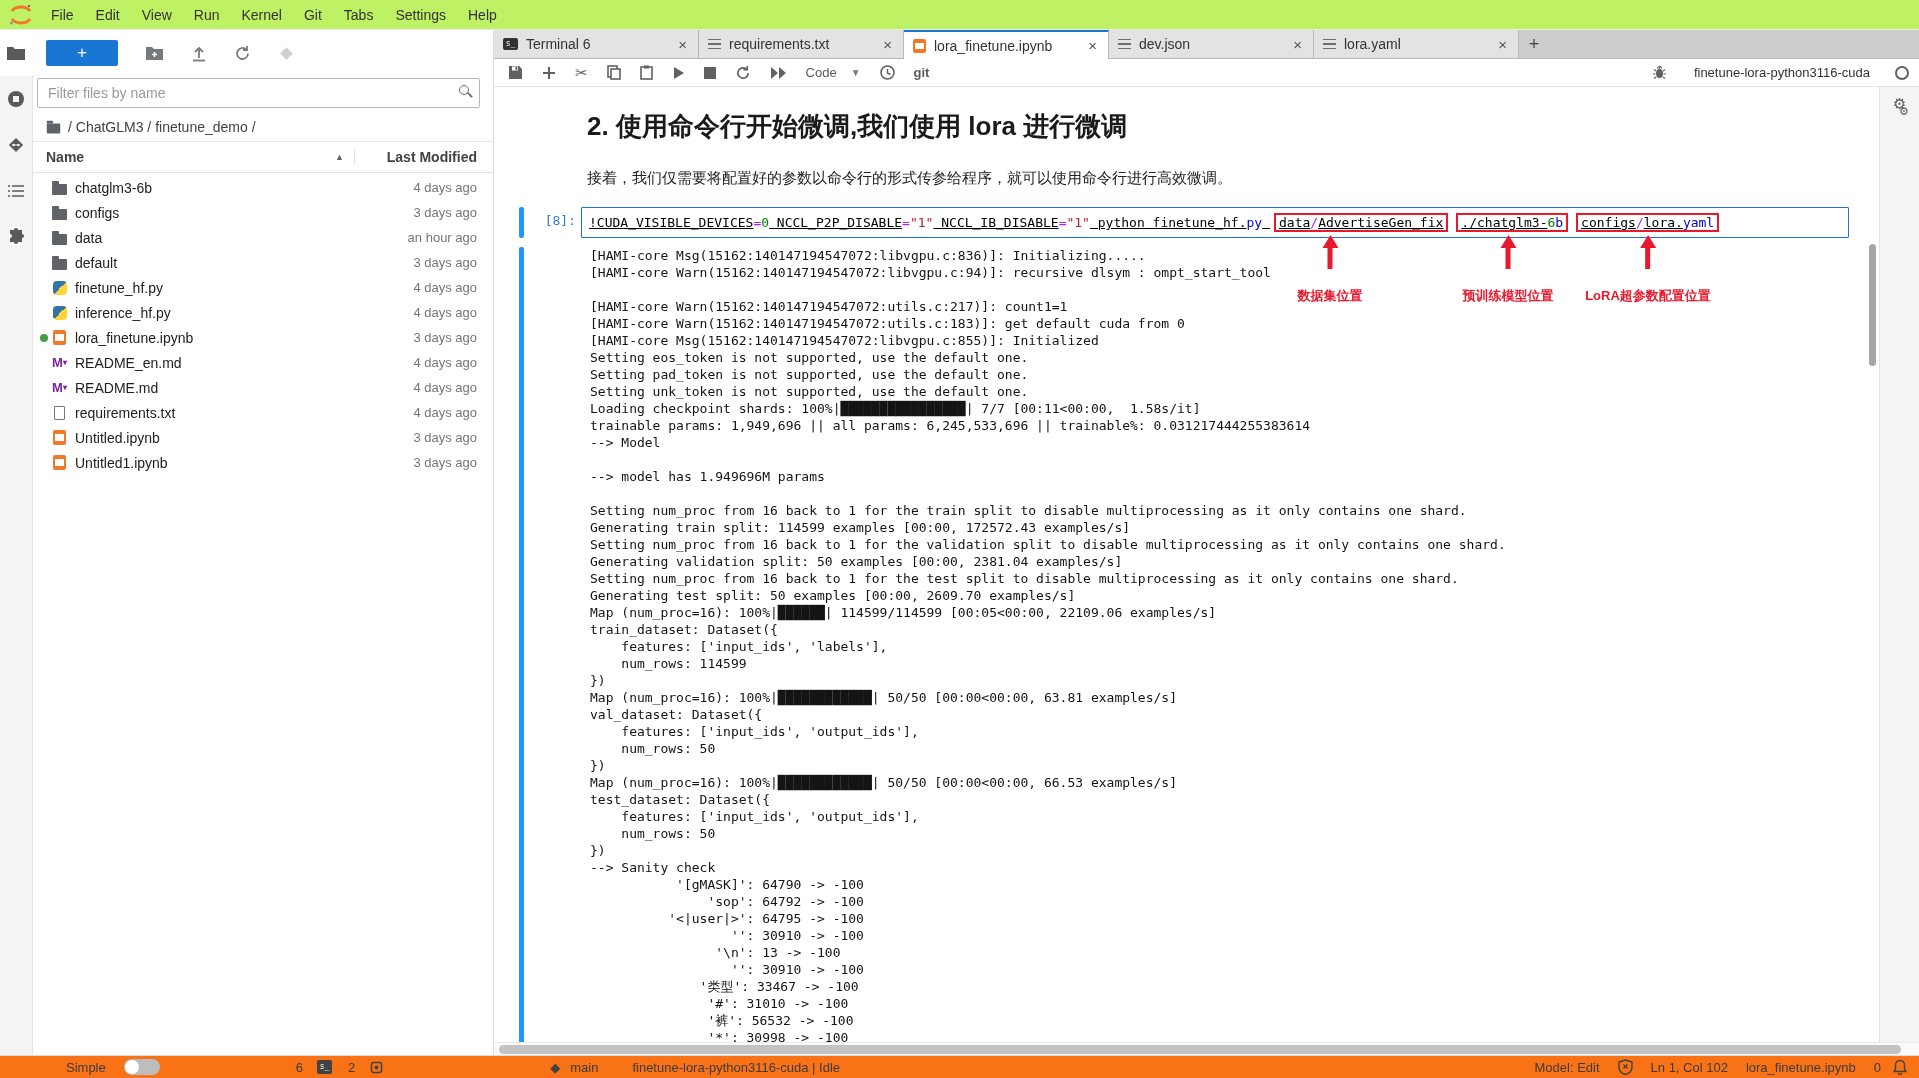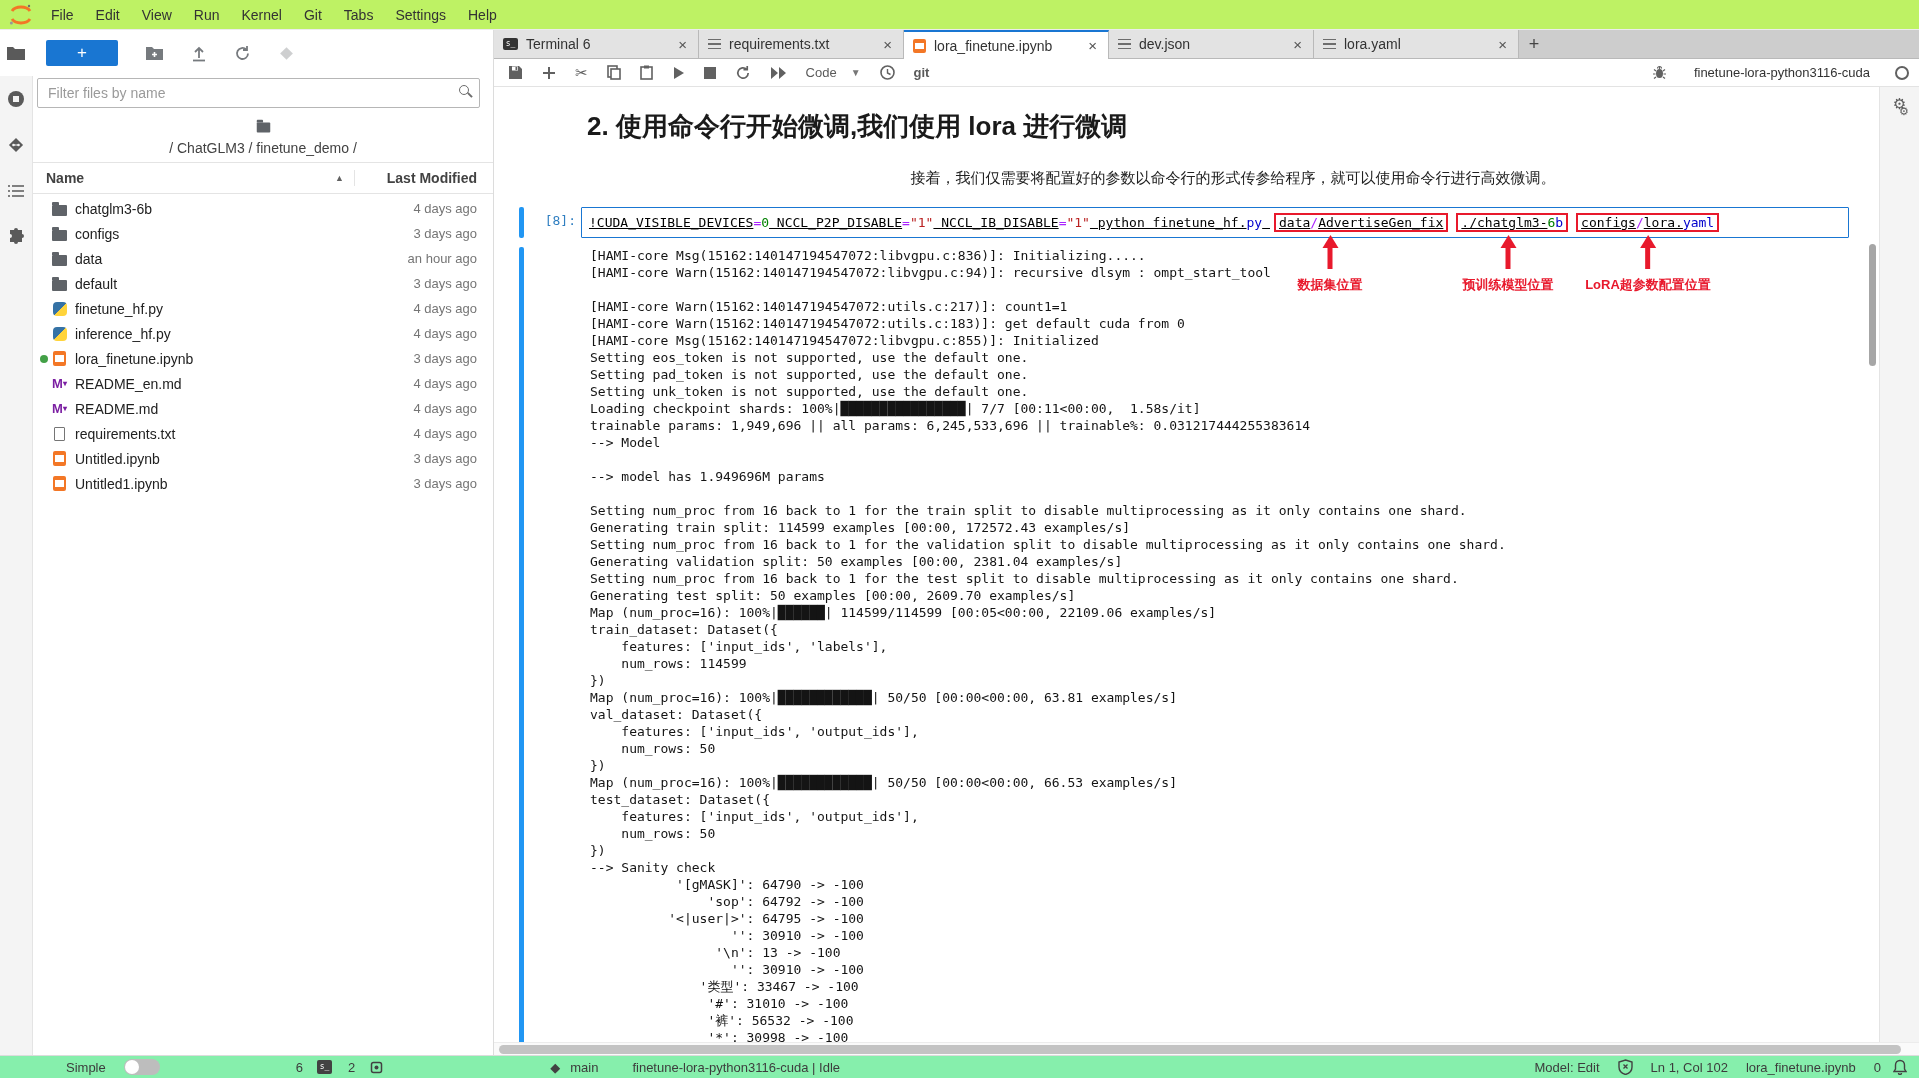--- a/index.html
+++ b/index.html
@@ -34,21 +34,21 @@
   .filter-wrap { margin:8px 13px 4px 4px; position:relative; }
   #filter-input { width:100%; height:30px; border:1px solid #b6b6b6; border-radius:2px;
                   padding:0 32px 0 10px; font-size:14px; color:#333; outline:none;
                   font-family:"Liberation Sans",sans-serif; }
   #filter-input::placeholder { color:#9a9a9a; }
   .search-glyph { position:absolute; right:11px; top:7px; width:10px; height:10px;
                   border:1.6px solid #6d6d6d; border-radius:50%; }
   .search-glyph::after { content:""; position:absolute; width:6px; height:1.8px; background:#6d6d6d;
                   transform:rotate(45deg); right:-5px; bottom:-2px; }
   .breadcrumb { padding:7px 13px 6px 13px; font-size:14px; color:#424242; display:flex;
-                align-items:center; gap:7px;flex-direction:column; }
+                align-items:center; gap:7px; }
   .listheader { display:flex; align-items:center; height:32px; border-top:1px solid #e4e4e4;
                 border-bottom:1px solid #e4e4e4; font-size:14px; color:#424242; font-weight:bold; }
   .col-name { flex:1; padding-left:13px; display:flex; align-items:center; }
   .sort-arrow { margin-left:auto; margin-right:10px; font-size:9px; color:#616161; }
   .col-mod { width:139px; border-left:1px solid #e4e4e4; text-align:right; padding-right:16px;
              font-weight:bold; }
   #filelist { list-style:none; margin:2px 0 0 0; padding:0; }
   .frow { display:flex; align-items:center; height:25px; font-size:14px; color:#212121;
           padding-left:7px; cursor:default; }
   .gutter { width:11px; display:flex; align-items:center; }
@@ -96,21 +96,21 @@
   .chev { font-size:10px; color:#777; }
   .git-label { font-weight:bold; color:#5a5a5a; }
   .tspacer { flex:1; }
   .kernel-name { color:#333; font-size:13px; margin:0 6px 0 8px; }
   .kernel-circle { width:14px; height:14px; border:2px solid #616161; border-radius:50%; }
 
   
   #nbrow { flex:1; display:flex; min-height:0; }
   #nbbody { flex:1; background:#fff; position:relative; overflow:hidden; padding:16px 0 0 93px; }
   #md-heading { font-size:26px; font-weight:bold; color:#1a1a1a; margin:6px 0 0 0; }
-  #md-para { font-size:15px; color:#212121; margin:25px 0 0 0;text-align:center; }
+  #md-para { font-size:15px; color:#212121; margin:25px 0 0 0; }
 
   .cellrow { display:flex; margin-left:-68px; margin-top:19px; }
   .collapser { width:5px; background:#2196f3; border-radius:2px; margin-right:6px; flex:0 0 5px; }
   .prompt { width:51px; text-align:right; font-family:"DejaVu Sans Mono",monospace; font-size:13px;
             color:#307fc1; padding:6px 5px 0 0; flex:0 0 51px; }
   .input-box { flex:1; border:1.5px solid #1976d2; border-radius:1px; background:#fff;
                padding:5px 7px; font-family:"DejaVu Sans Mono",monospace; font-size:13px;
                white-space:nowrap; overflow:hidden; margin-right:30px; color:#000; }
   .tok-op { color:#aa22ff; } .tok-num { color:#008000; } .tok-str { color:#ba2121; }
   .tok-kw { color:#0000cc; } .tok-plain { color:#000;text-decoration:underline; }
@@ -119,38 +119,38 @@
   .outputrow { display:flex; margin-left:-68px; margin-top:9px; }
   .collapser.out { margin-right:66px; }
   #output-pre { margin:0; font-family:"DejaVu Sans Mono",monospace; font-size:13px; line-height:17px;
                 color:#141414; white-space:pre; }
 
   .ann { position:absolute; display:flex; flex-direction:column; align-items:center;
          transform:translateX(-50%); top:148px; }
   .ann-head { width:0; height:0; border-left:8px solid transparent; border-right:8px solid transparent;
               border-bottom:13px solid #e8192c; }
   .ann-shaft { width:5px; height:21px; background:#e8192c; }
-  .ann-label { margin-top:7px; color:#e8192c; font-size:13px; font-weight:bold; white-space:nowrap; }
+  .ann-label { margin-top:18px; color:#e8192c; font-size:13px; font-weight:bold; white-space:nowrap; }
   .ann1 { left:836px; } .ann2 { left:1014px; } .ann3 { left:1154px; }
 
   .vscroll-thumb { position:absolute; right:3px; top:157px; width:7px; height:122px;
                    background:#a6a6a6; border-radius:4px; }
 
   
   #rightstrip { width:40px; flex:0 0 40px; background:#f4f4f4; border-left:1px solid #e4e4e4;
                 display:flex; flex-direction:column; align-items:center; padding-top:12px; }
   .gears { color:#5a5a5a; font-size:15px; line-height:10px; text-align:center; }
   .gears .g2 { font-size:11px; display:block; margin-left:9px; margin-top:-3px; }
 
   
   #hscroll { height:13px; flex:0 0 13px; background:#fafafa; border-top:1px solid #ececec; position:relative; }
   #hscroll .thumb { position:absolute; top:2px; left:5px; right:18px; height:9px; background:#c3c3c3; border-radius:5px; }
 
   
-  #statusbar { height:23px; flex:0 0 23px; background:#86efac; border-top:1px solid #dcdcdc;
+  #statusbar { height:23px; flex:0 0 23px; background:#f97316; border-top:1px solid #dcdcdc;
                display:flex; align-items:center; font-size:13px; color:#3c3c3c; padding:0 12px 0 66px; gap:8px; }
   .toggle { width:36px; height:16px; background:#bdbdbd; border-radius:8px; position:relative; margin-left:10px; }
   .toggle .knob { position:absolute; left:1px; top:1px; width:14px; height:14px; border-radius:50%; background:#fff; }
   .sb-gap { width:120px; }
   .sb-gap2 { width:150px; }
   .term-badge { width:15px; height:14px; background:#424242; border-radius:2px; color:#fff; font-size:8px;
                 line-height:14px; text-align:center; font-family:"DejaVu Sans Mono",monospace; margin:0 8px 0 6px; }
   .chip-icon { margin:0 0 0 6px; }
   .sb-right { margin-left:auto; display:flex; align-items:center; gap:18px; }
   .git-diamond { color:#424242; font-size:13px; margin-right:2px; }

